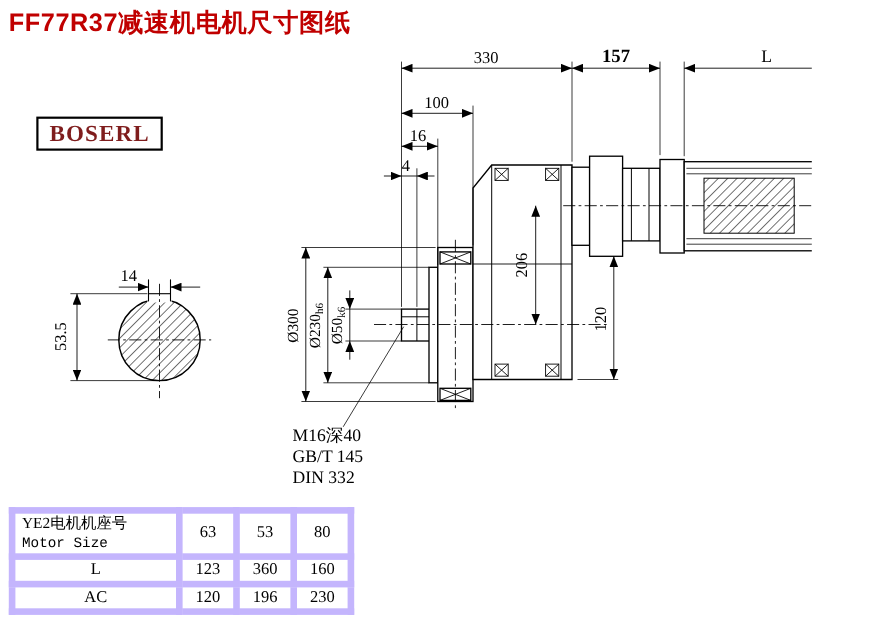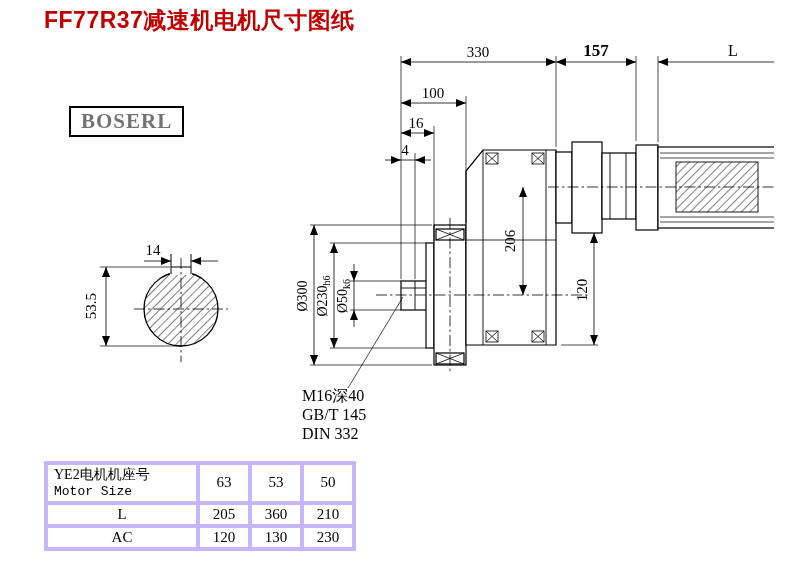--- a/index.html
+++ b/index.html
@@ -1,27 +1,27 @@
 <!DOCTYPE html>
 <html><head>
 <meta charset="utf-8">
 <style>
   * { margin:0; padding:0; box-sizing:border-box; }
   html,body { background:#ffffff; }
   .page { position:relative; width:738px; height:573px; background:#fff; overflow:hidden;
-          font-family:"Liberation Serif", serif; color:#000;margin-left:36px; }
+          font-family:"Liberation Serif", serif; color:#000; }
   .title { position:absolute; left:8px; top:6px;
            font:bold 23px/1.3 "Liberation Sans", sans-serif; color:#c00000; letter-spacing:.5px; }
   .logo  { position:absolute; left:33px; top:106px; border:2px solid #000; padding:1px 10px;
-           font:bold 21px "Liberation Serif", serif; color:#737373; letter-spacing:1px; background:#fff; }
+           font:bold 21px "Liberation Serif", serif; color:#7f1d1d; letter-spacing:1px; background:#fff; }
   .drawing { position:absolute; left:0; top:0; width:800px; height:573px; }
   .drawing text { font-family:"Liberation Serif", serif; fill:#000; }
   .spec { position:absolute; left:8px; top:461px; border-collapse:collapse; text-align:center;
           font:15px "Liberation Serif", serif; }
-  .spec td { border:4px solid #c4b5fd; padding:1px 4px; height:22px; }
+  .spec td { border:6px solid #c4b5fd; padding:1px 4px; height:22px; }
   .spec td.hd { width:152px; text-align:left; padding-left:6px; font-size:14px; line-height:1.25; }
   .spec td.sz { width:52px; }
   .spec .mono { font-family:"Liberation Mono", monospace; font-size:13px; }
 </style>
 </head>
 <body>
 
 <div class="page">
 
   <div class="title">FF77R37减速机电机尺寸图纸</div>
@@ -178,30 +178,30 @@
 
   <table class="spec">
     <tbody>
         <tr>
       <td class="hd">
         <div>YE2电机机座号</div>
         <div class="mono">Motor Size</div>
       </td>
       <td class="sz">63</td>
       <td class="sz">53</td>
-      <td class="sz">50</td>
+      <td class="sz">80</td>
     </tr>
     <tr>
       <td>L</td>
-      <td>205</td>
+      <td>123</td>
       <td>360</td>
-      <td>210</td>
+      <td>160</td>
     </tr>
     <tr>
       <td>AC</td>
       <td>120</td>
-      <td>130</td>
+      <td>196</td>
       <td>230</td>
     </tr>
   </tbody>
     </table>
 
 </div>
 
 </body></html>

